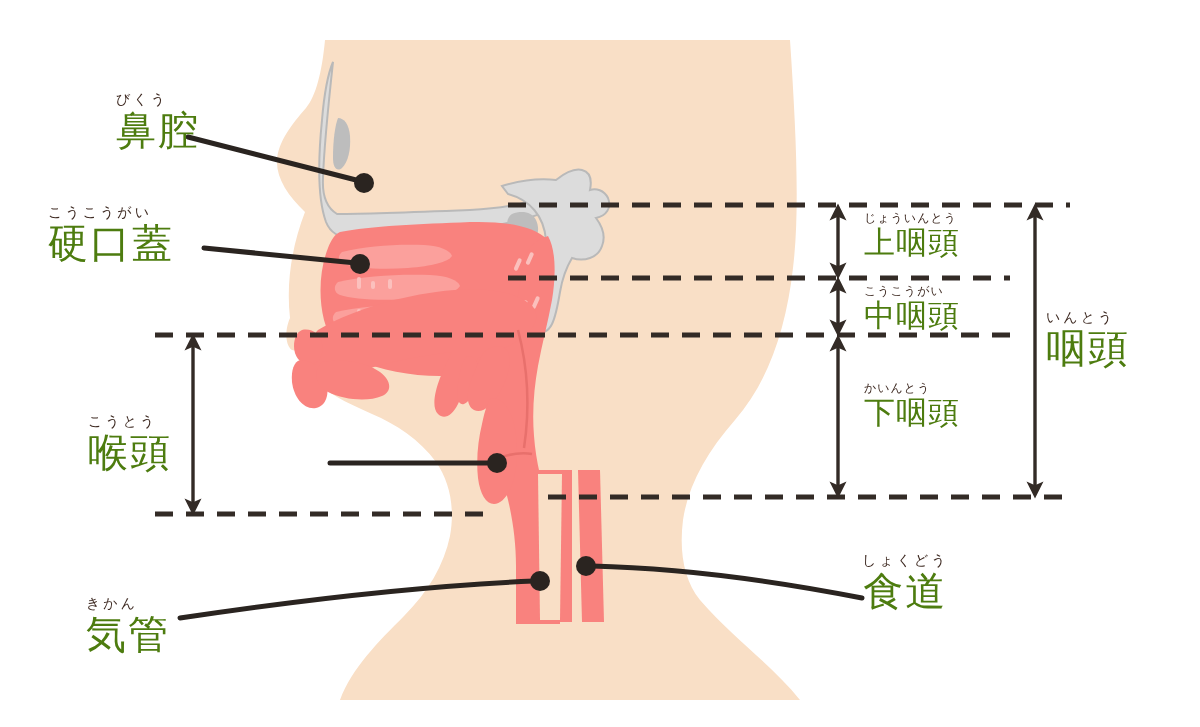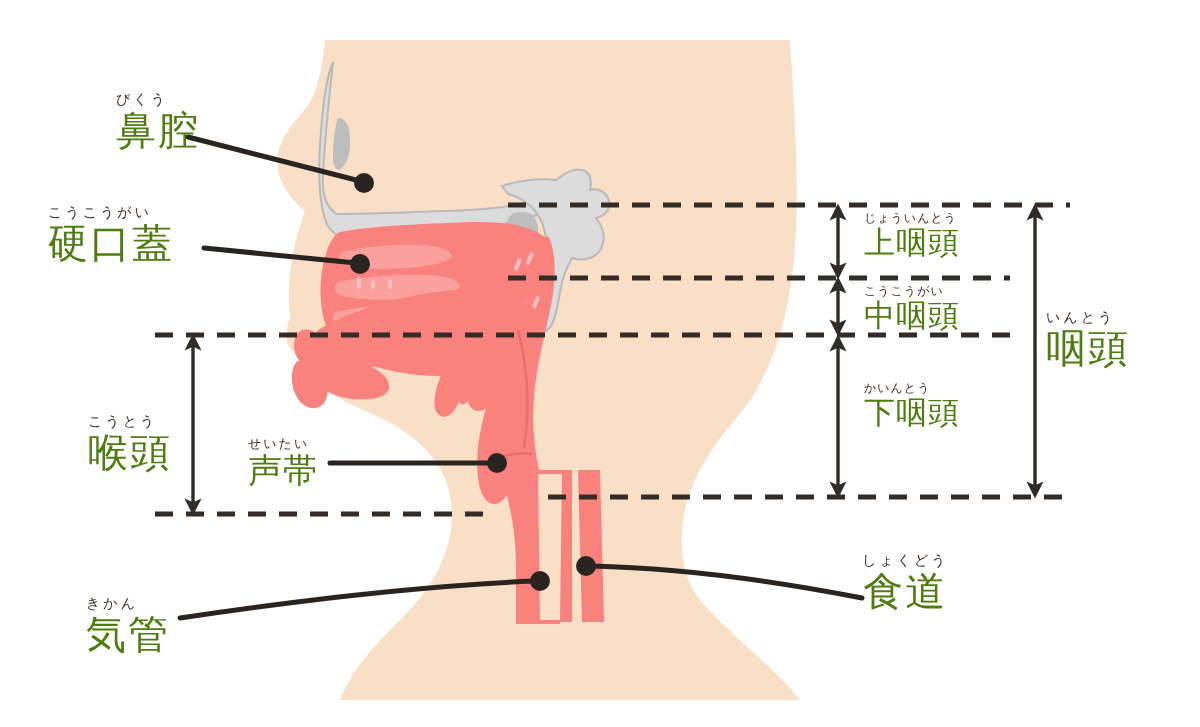--- a/index.html
+++ b/index.html
@@ -267,24 +267,20 @@
   <div class="lbl" style="left:48px;top:205px;">
     <span class="ruby">こうこうがい</span>
     <span class="main">硬口蓋</span>
   </div>
 
   <div class="lbl" style="left:88px;top:378px;margin-top:36px;">
     <span class="ruby">こうとう</span>
     <span class="main">喉頭</span>
   </div>
 
-  <div class="lbl md" style="left:248px;top:437px;">
-    <span class="ruby">せいたい</span>
-    <span class="main">声帯</span>
-  </div>
 
   <div class="lbl" style="left:86px;top:596px;">
     <span class="ruby">きかん</span>
     <span class="main">気管</span>
   </div>
 
   <div class="lbl" style="left:862px;top:553px;">
     <span class="ruby">しょくどう</span>
     <span class="main">食道</span>
   </div>

